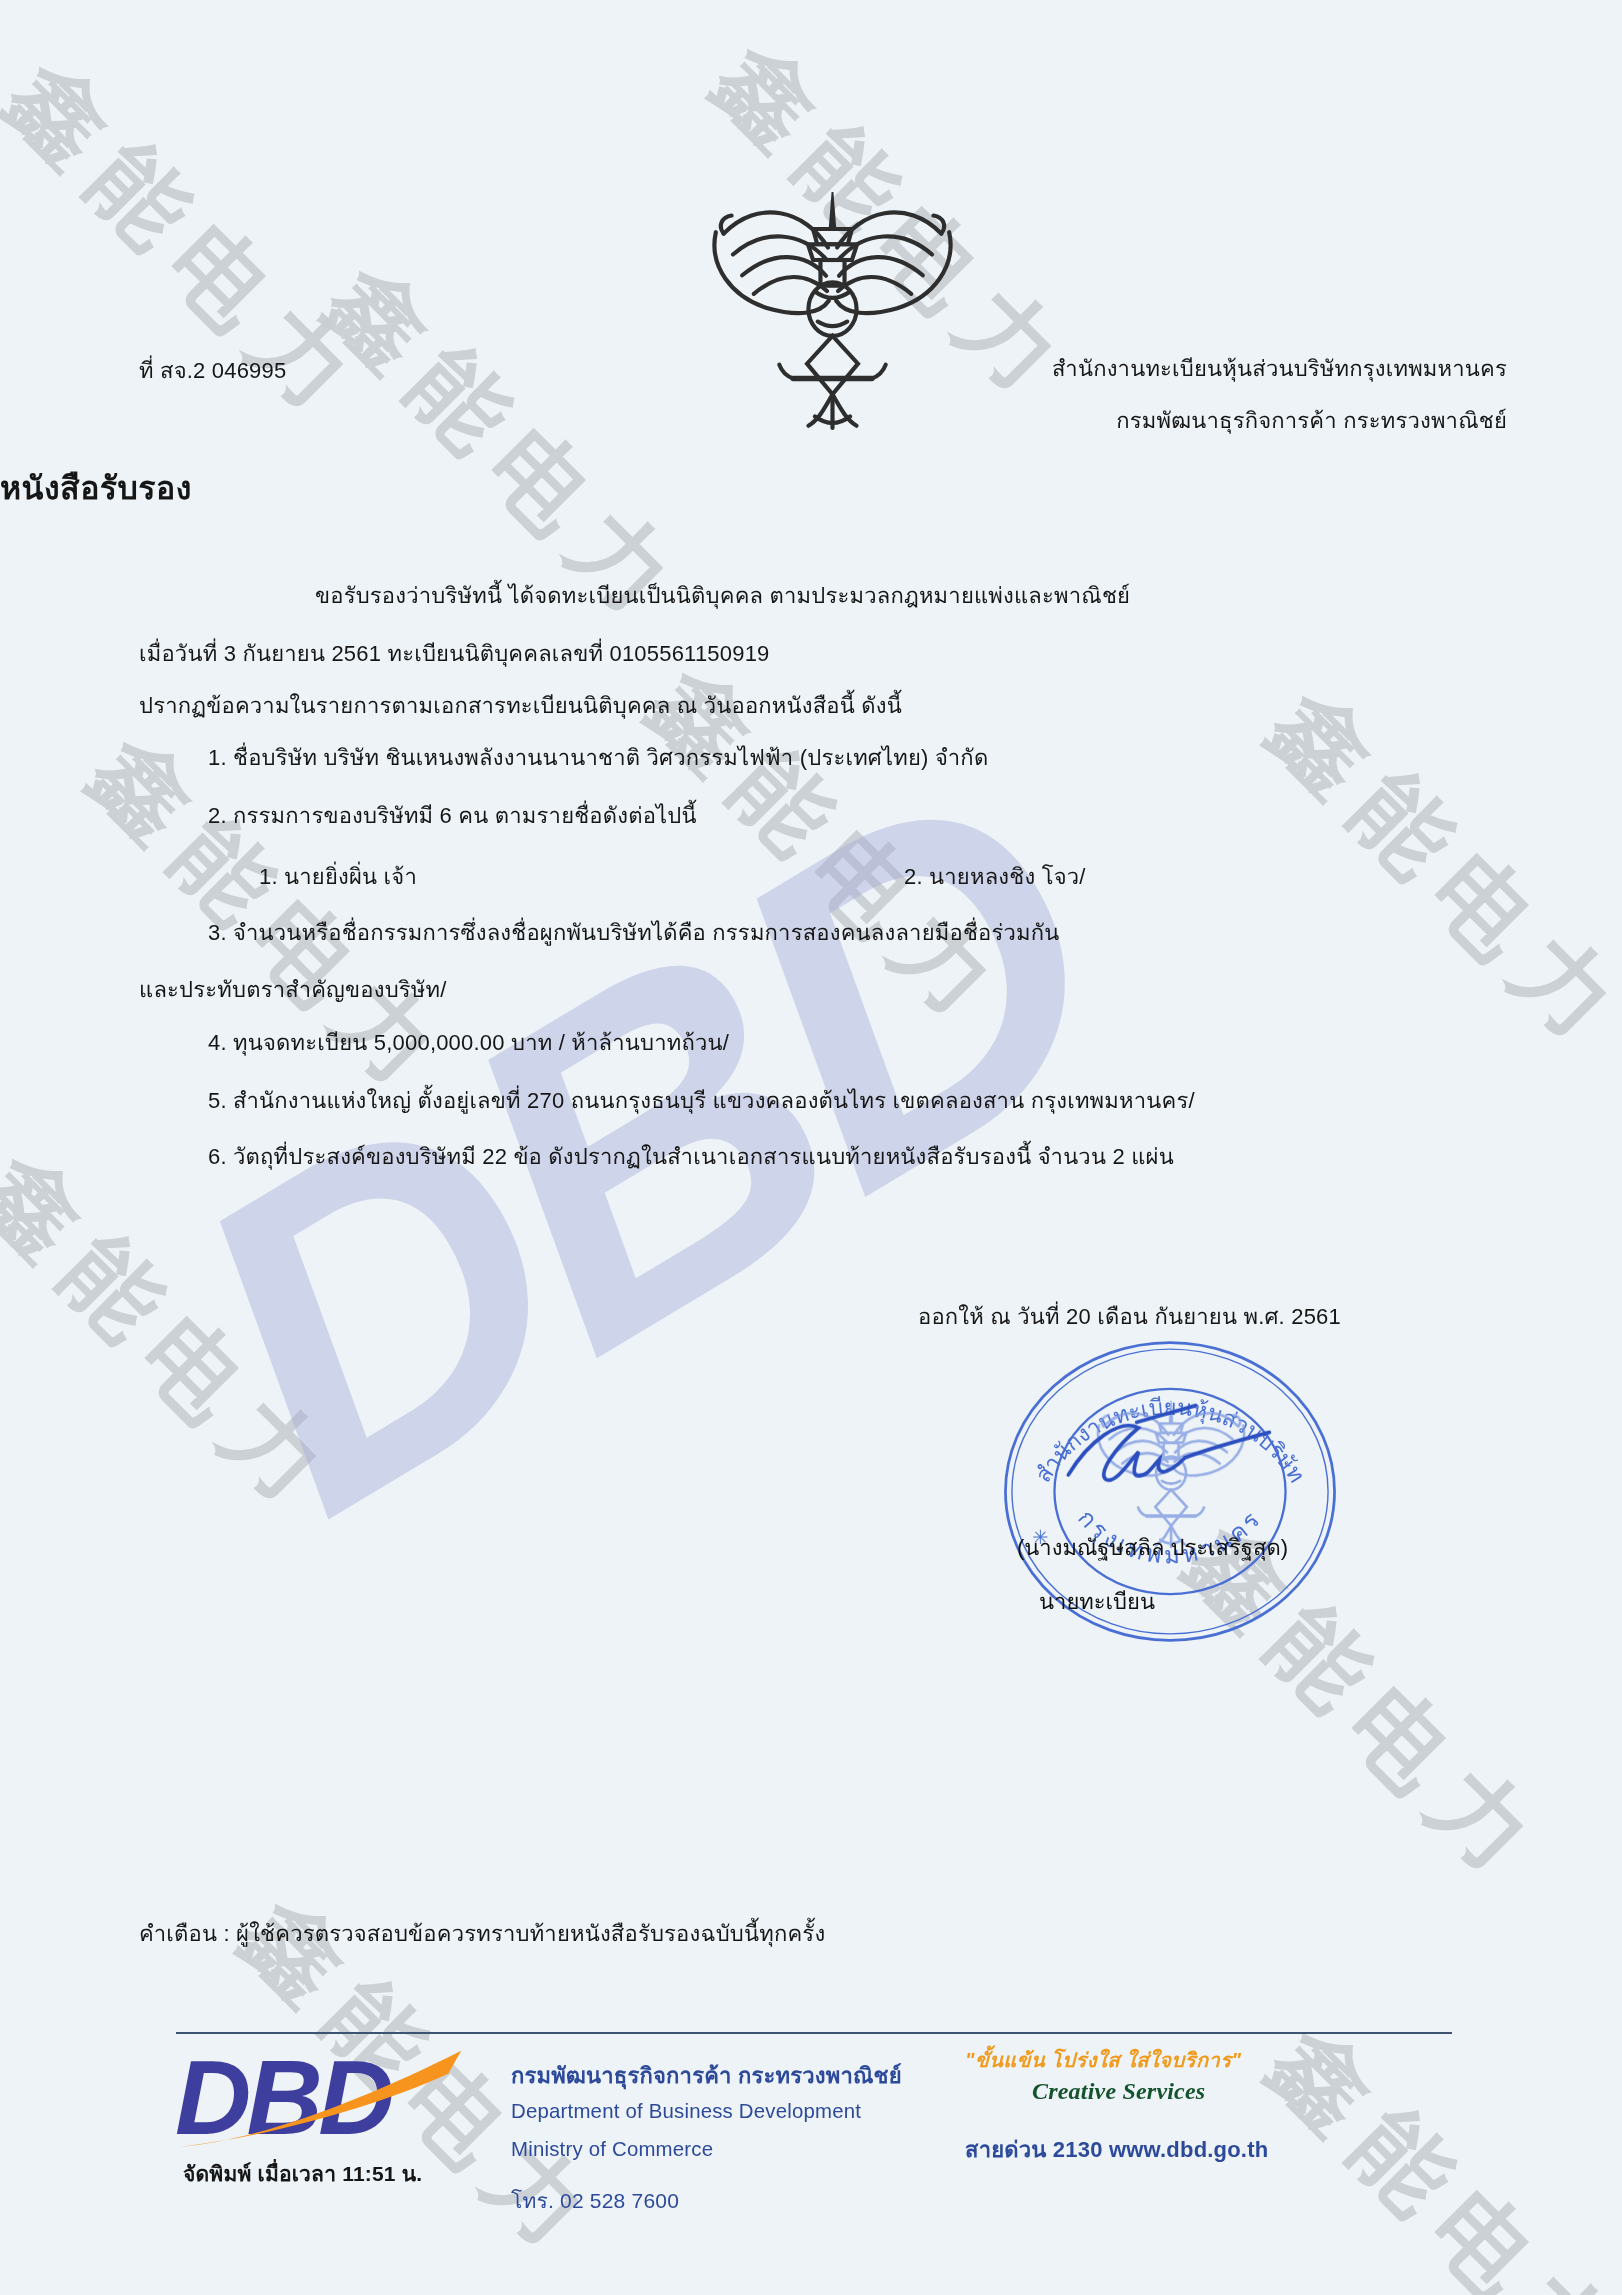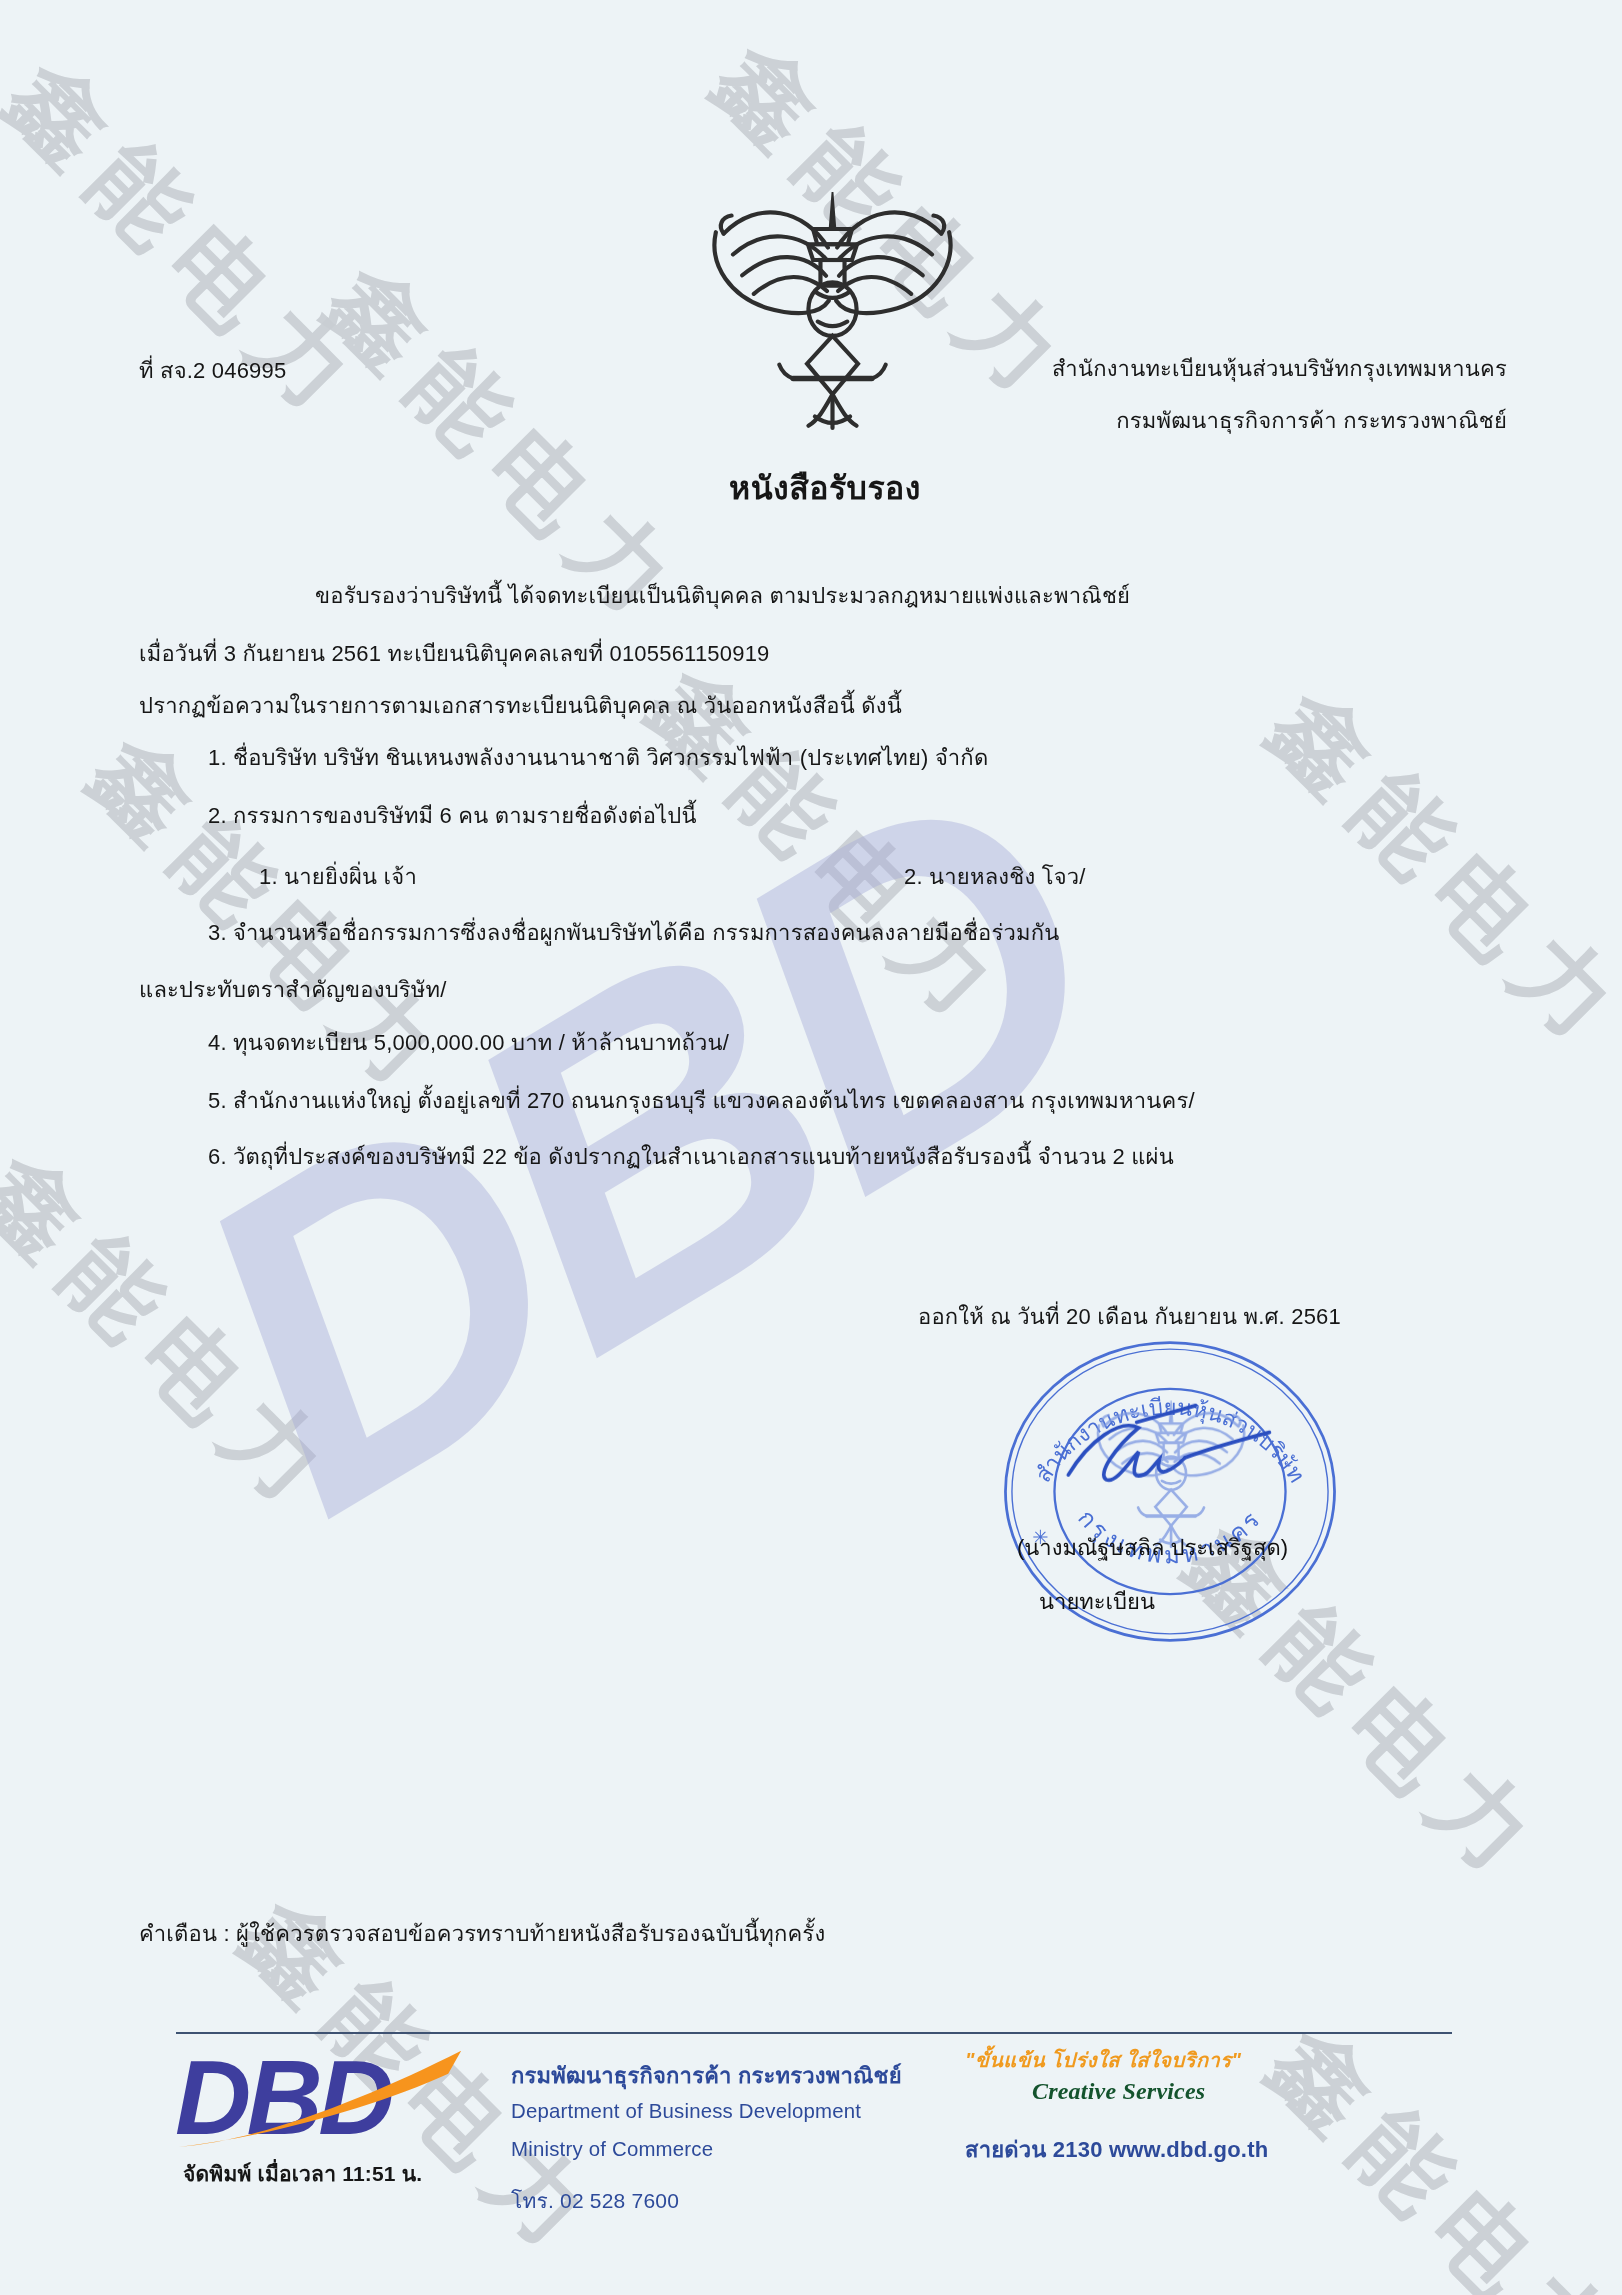--- a/index.html
+++ b/index.html
@@ -5,21 +5,21 @@
   html,body{margin:0;padding:0;}
   body{width:1623px;height:2295px;background:#e9eef2;}
   .page{
     position:relative;width:1623px;height:2295px;overflow:hidden;
     background:#edf3f6;
     font-family:"Liberation Sans","DejaVu Sans",sans-serif;
     color:#161616;
   }
   .t{position:absolute;white-space:nowrap;font-size:22px;letter-spacing:0.2px;color:#161616;}
   .title{font-size:32px;font-weight:bold;letter-spacing:0.5px;}
-  .center-h{left:0;width:1568px;text-align:center;padding-left:41px;}
+  .center-h{left:0;width:1568px;text-align:left;}
   
   .wm-cn{
     position:absolute;font-size:95px;font-weight:700;color:#c9ced3;
     letter-spacing:19.4px;white-space:nowrap;opacity:.9;
     transform:rotate(45deg);transform-origin:left top;pointer-events:none;
     font-family:"DejaVu Sans",sans-serif;
   }
   
   .wm-dbd{
     position:absolute;left:241px;top:1129px;

